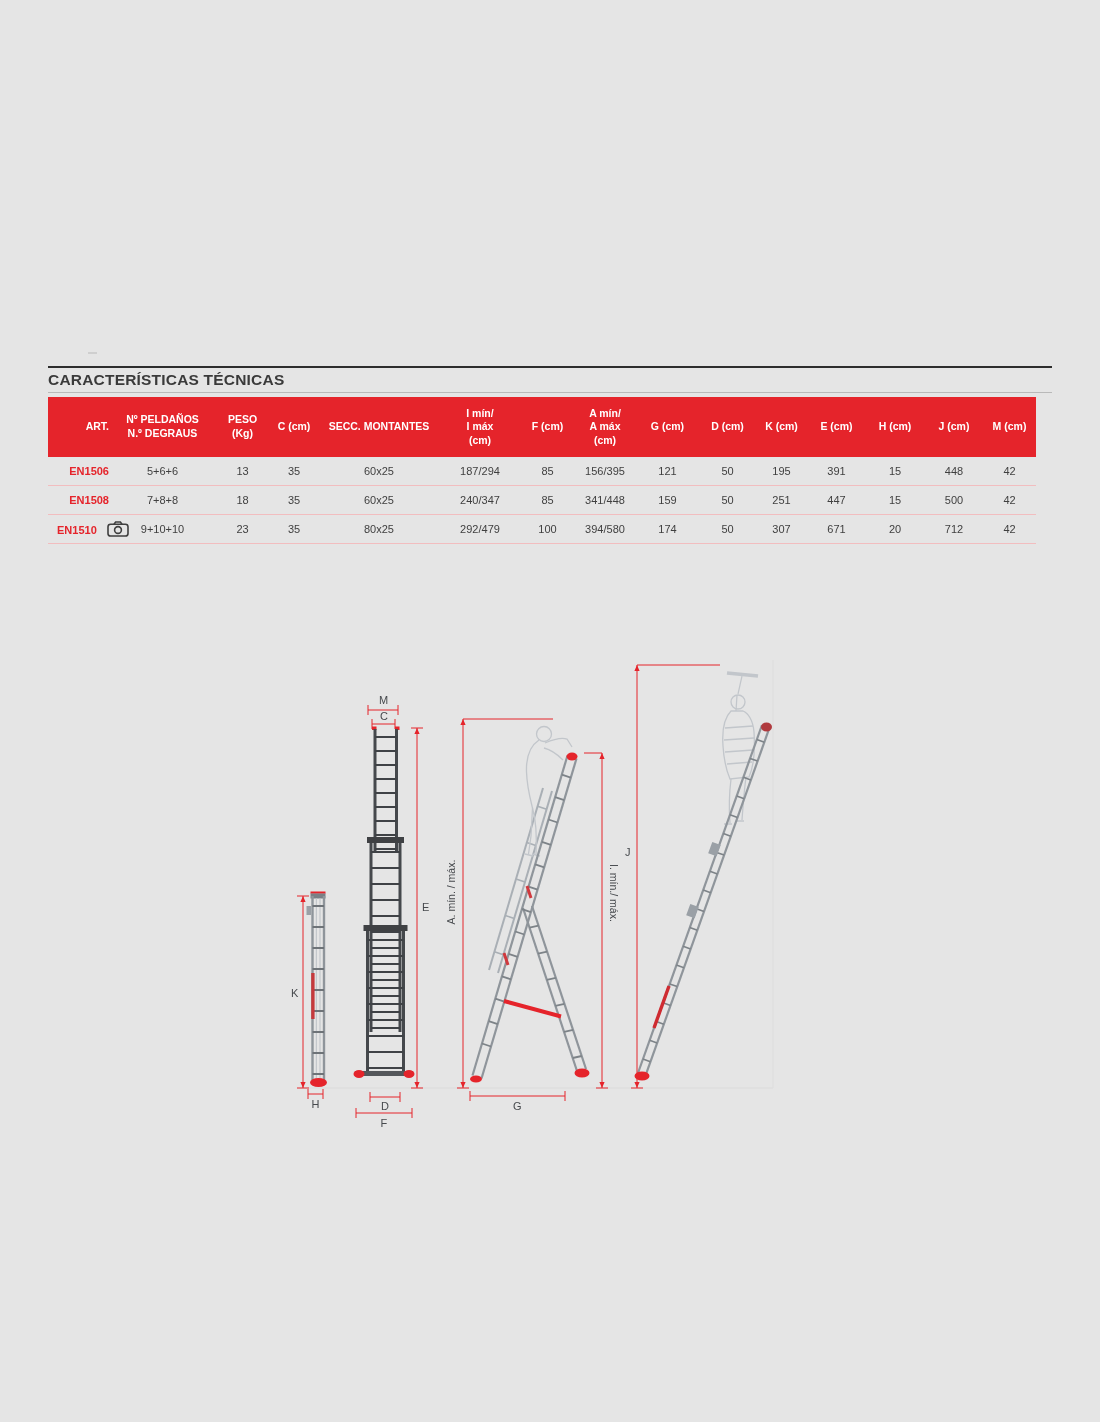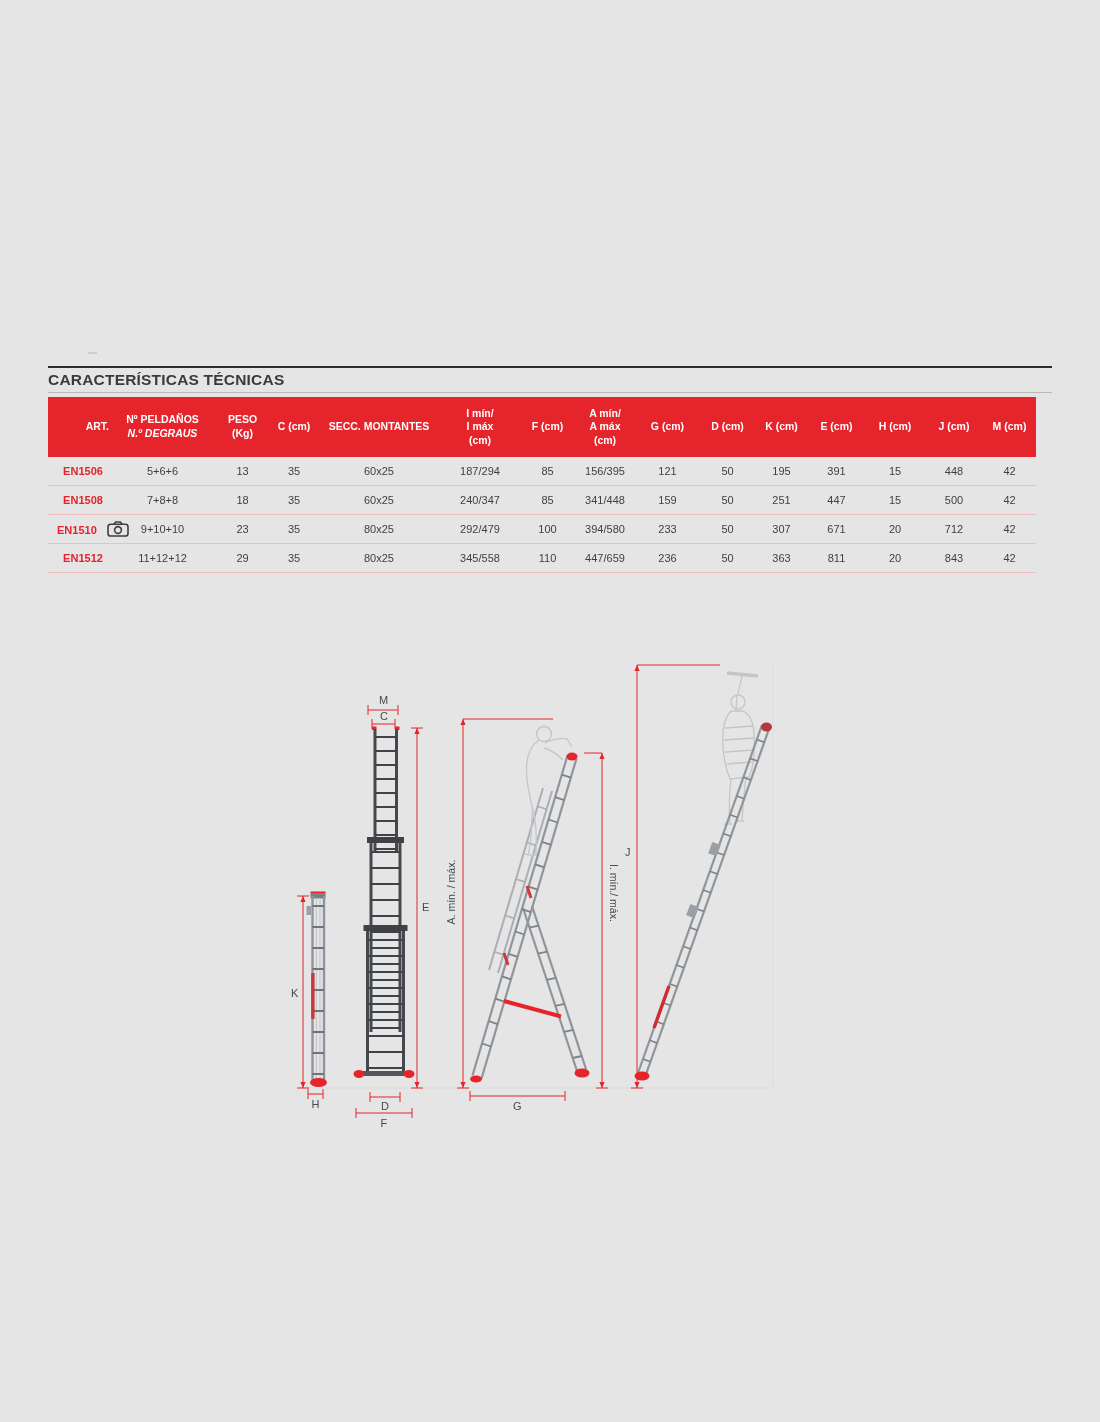--- a/index.html
+++ b/index.html
@@ -7,24 +7,24 @@
          font-family:"Liberation Sans","DejaVu Sans",sans-serif;color:#3d3d3d;}
   .artifact-dash{position:absolute;left:88px;top:352px;width:9px;height:2px;background:#cfcfcf;}
   .heading-block{position:absolute;left:48px;top:366px;width:1004px;
                  border-top:2.5px solid #2d2d2d;border-bottom:1px solid #b9b9b9;padding:3px 0 4px 0;}
   .heading-block h1{margin:0;font-size:15.5px;line-height:17px;font-weight:700;color:#3a3a3a;letter-spacing:.2px;}
   .table-wrap{position:absolute;left:48px;top:397px;width:988px;}
   table.spec{border-collapse:collapse;table-layout:fixed;width:988px;font-size:11px;}
   table.spec thead th{background:var(--red);color:#fff;font-weight:700;font-size:10.5px;line-height:1.3;
                       text-align:center;vertical-align:middle;height:56px;padding:2px 1px;}
   table.spec thead th.col-art{text-align:right;padding-left:9px;}
-  table.spec thead .sub{font-style:italic;font-weight:700;}
+  table.spec thead .sub{font-weight:700;}
   table.spec tbody td{text-align:center;vertical-align:middle;height:26px;
                       border-bottom:1px solid #f2bdbf;color:#3f3f3f;}
-  table.spec tbody td.art{text-align:center;padding-left:9px;color:var(--red);font-weight:700;white-space:nowrap;}
+  table.spec tbody td.art{text-align:right;padding-left:9px;color:var(--red);font-weight:700;white-space:nowrap;}
   table.spec tbody td.art .cam{display:inline-block;vertical-align:-3px;margin-left:10px;}
   .diagrams{position:absolute;left:280px;top:640px;}
   svg text{font-family:"Liberation Sans","DejaVu Sans",sans-serif;}
   .dimtxt{fill:#46494d;font-size:11px;}
   .dimtxt-sm{fill:#46494d;font-size:10.5px;}
   :root{--red:#e5242b;}
 </style>
 </head>
 <body>
 
@@ -117,43 +117,26 @@
       <circle cx="11" cy="9" r="3.4"></circle>
     </g>
   </svg></td>
             <td>9+10+10</td>
             <td>23</td>
             <td>35</td>
             <td>80x25</td>
             <td>292/479</td>
             <td>100</td>
             <td>394/580</td>
-            <td>233</td>
+            <td>174</td>
             <td>50</td>
             <td>307</td>
             <td>671</td>
             <td>20</td>
             <td>712</td>
-            <td>42</td>
-          </tr>
-          <tr>
-            <td class="art">EN1512</td>
-            <td>11+12+12</td>
-            <td>29</td>
-            <td>35</td>
-            <td>80x25</td>
-            <td>345/558</td>
-            <td>110</td>
-            <td>447/659</td>
-            <td>236</td>
-            <td>50</td>
-            <td>363</td>
-            <td>811</td>
-            <td>20</td>
-            <td>843</td>
             <td>42</td>
           </tr>
         </tbody>
     </table>
   </div>
 
   <svg class="diagrams" width="520" height="500" viewBox="0 0 520 500">
 
     <line x1="20" y1="448" x2="493" y2="448" stroke="#dedede" stroke-width="1.5"></line>
     <line x1="493" y1="20" x2="493" y2="448" stroke="#dedede" stroke-width="1.2"></line>

